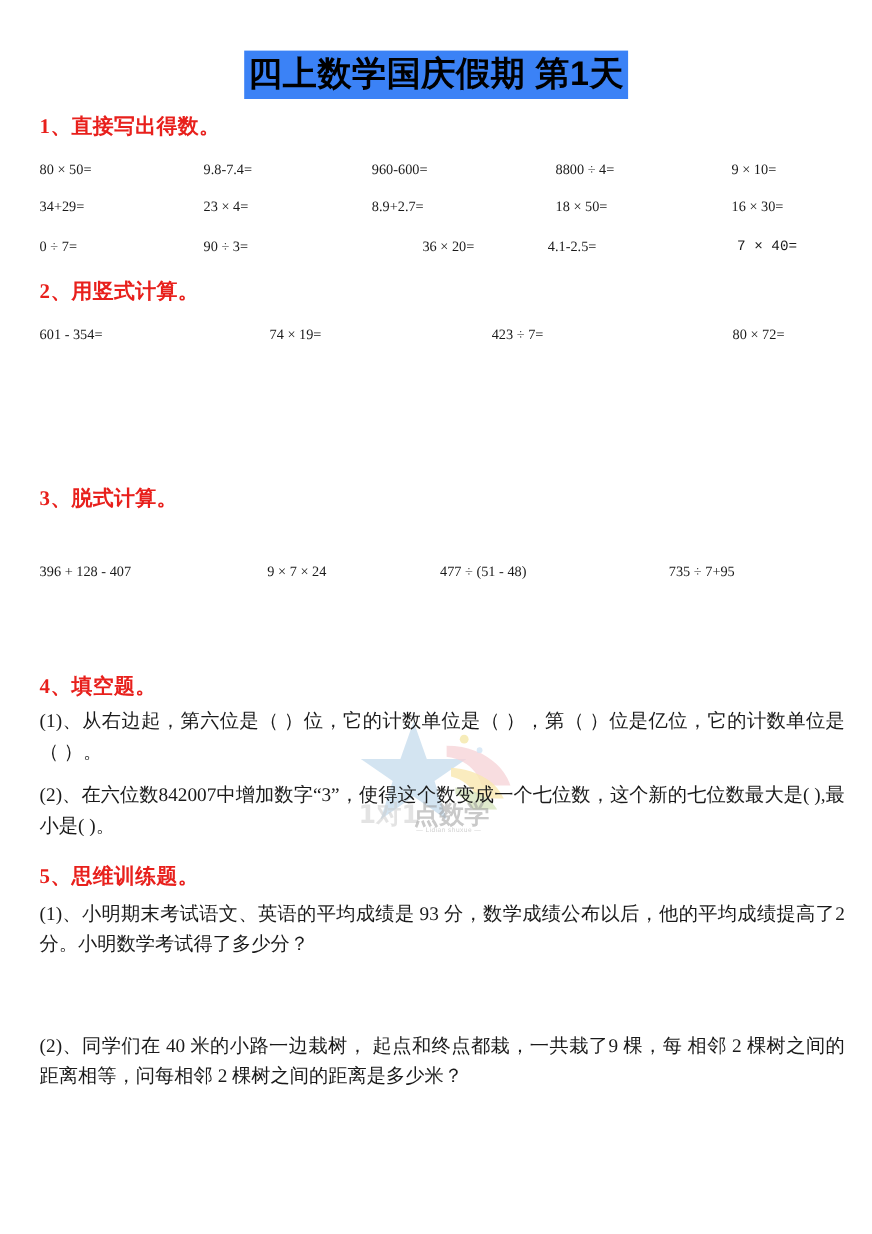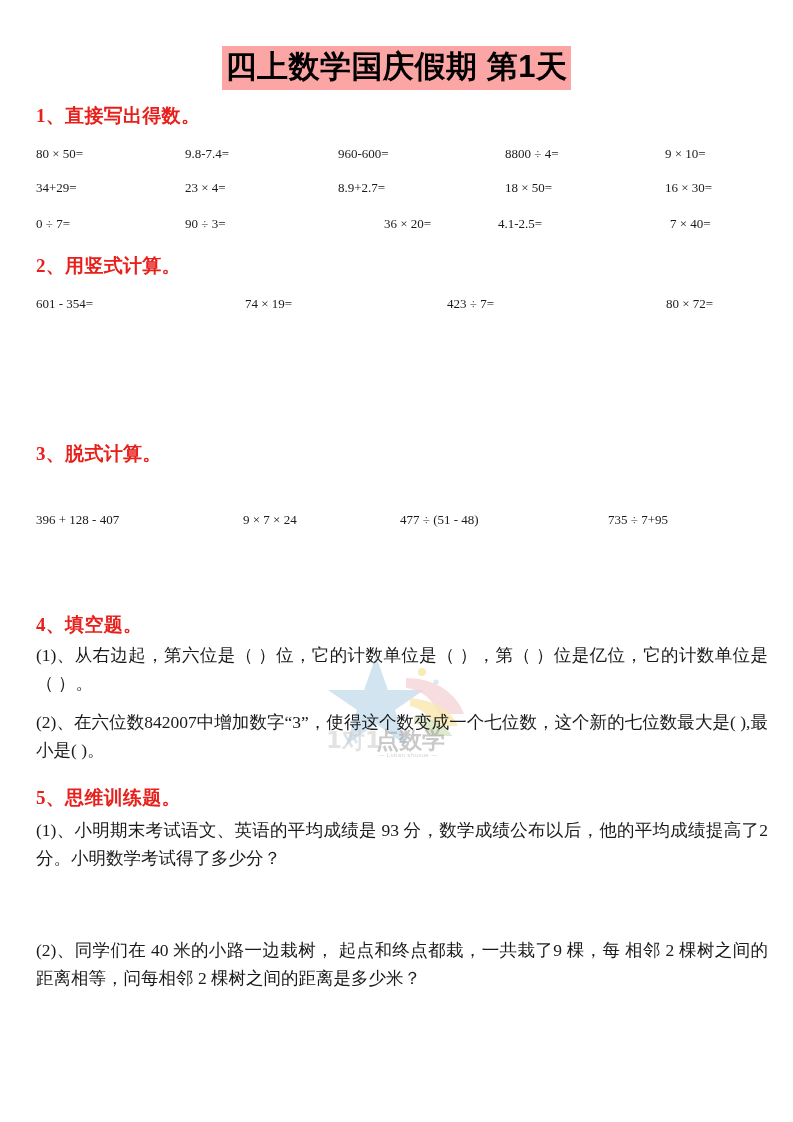--- a/index.html
+++ b/index.html
@@ -36,21 +36,21 @@
 
   
   .title-wrap{
     position:absolute;
     left:0; top:46px; width:793px;
     text-align:center;
     z-index:2;
   }
   .title{
     display:inline-block;
-    background:#fca5a5;
+    background:#3b82f6;
     color:#000000;
     font-family:"Liberation Sans","DejaVu Sans",sans-serif;
     font-size:31px;
     font-weight:700;
     line-height:1.32;
     padding:1px 4px 2px 4px;
     letter-spacing:.5px;
     white-space:nowrap;
   }
 
@@ -134,21 +134,21 @@
     <span class="cell" style="left:338px;">8.9+2.7=</span>
     <span class="cell" style="left:505px;">18 × 50=</span>
     <span class="cell" style="left:665px;">16 × 30=</span>
   </div>
 
   <div class="row" style="top:214px;">
     <span class="cell" style="left:36px;">0 ÷ 7=</span>
     <span class="cell" style="left:185px;">90 ÷ 3=</span>
     <span class="cell" style="left:338px;margin-left:46px;">36 × 20=</span>
     <span class="cell" style="left:498px;">4.1-2.5=</span>
-    <span class="cell" style="left:670px;">7 × 40=</span>
+    <span class="cell" style="left:670px;font-family:Liberation Mono, monospace;">7 × 40=</span>
   </div>
 
   <div class="sec-head" style="left:36px;top:256px;">2、用竖式计算。</div>
 
   <div class="row" style="top:294px;">
     <span class="cell" style="left:36px;">601 - 354=</span>
     <span class="cell" style="left:245px;">74 × 19=</span>
     <span class="cell" style="left:447px;">423 ÷ 7=</span>
     <span class="cell" style="left:666px;text-align:center;">80 × 72=</span>
   </div>

